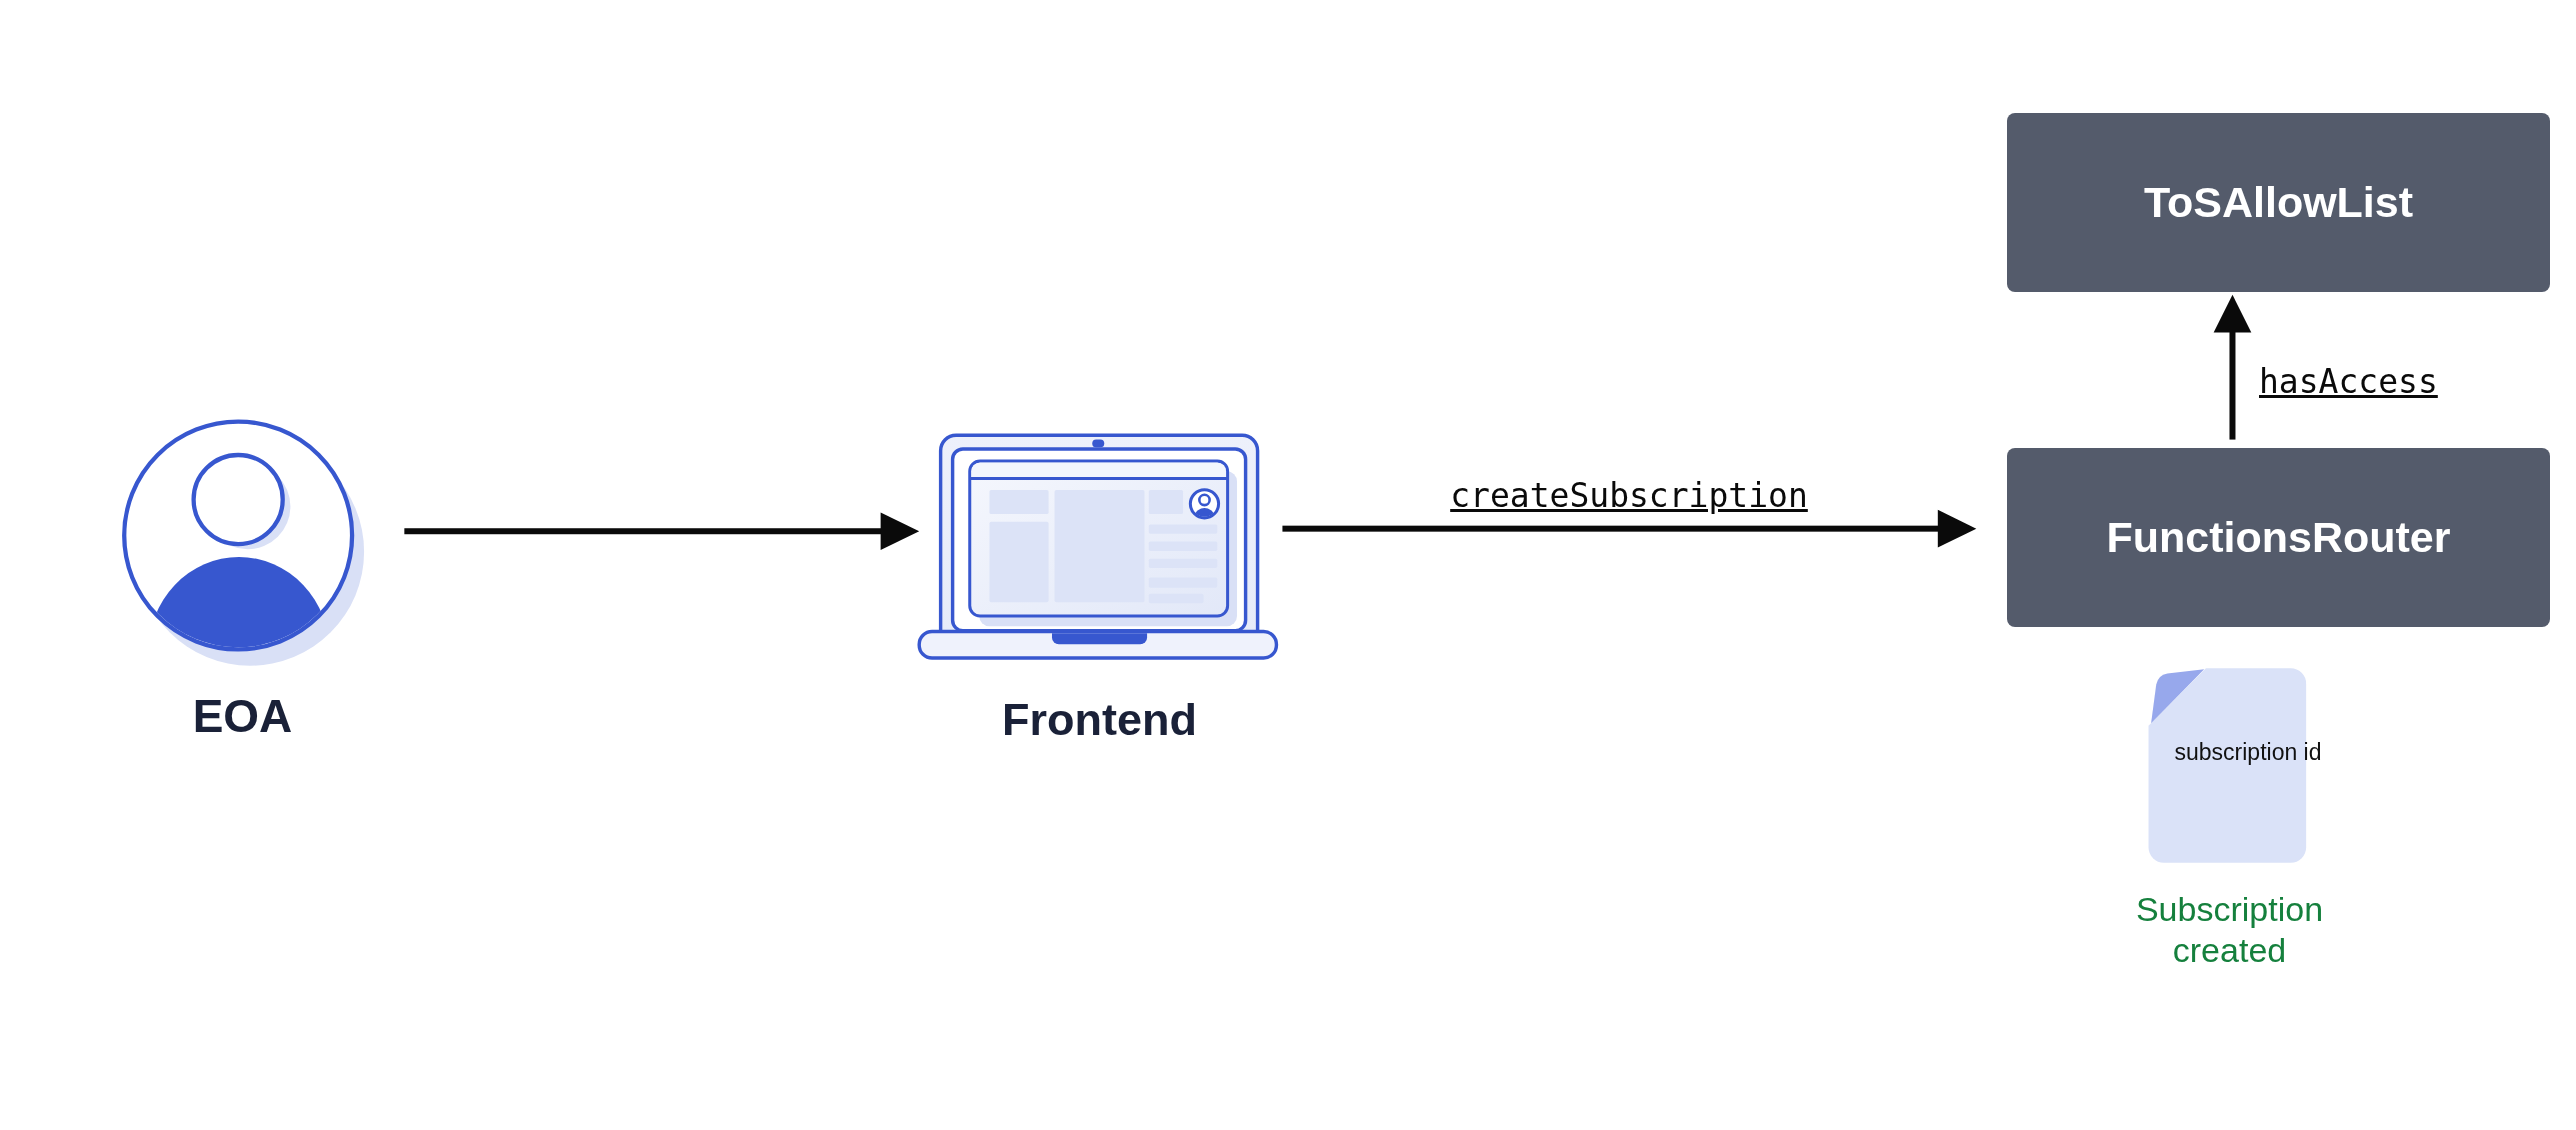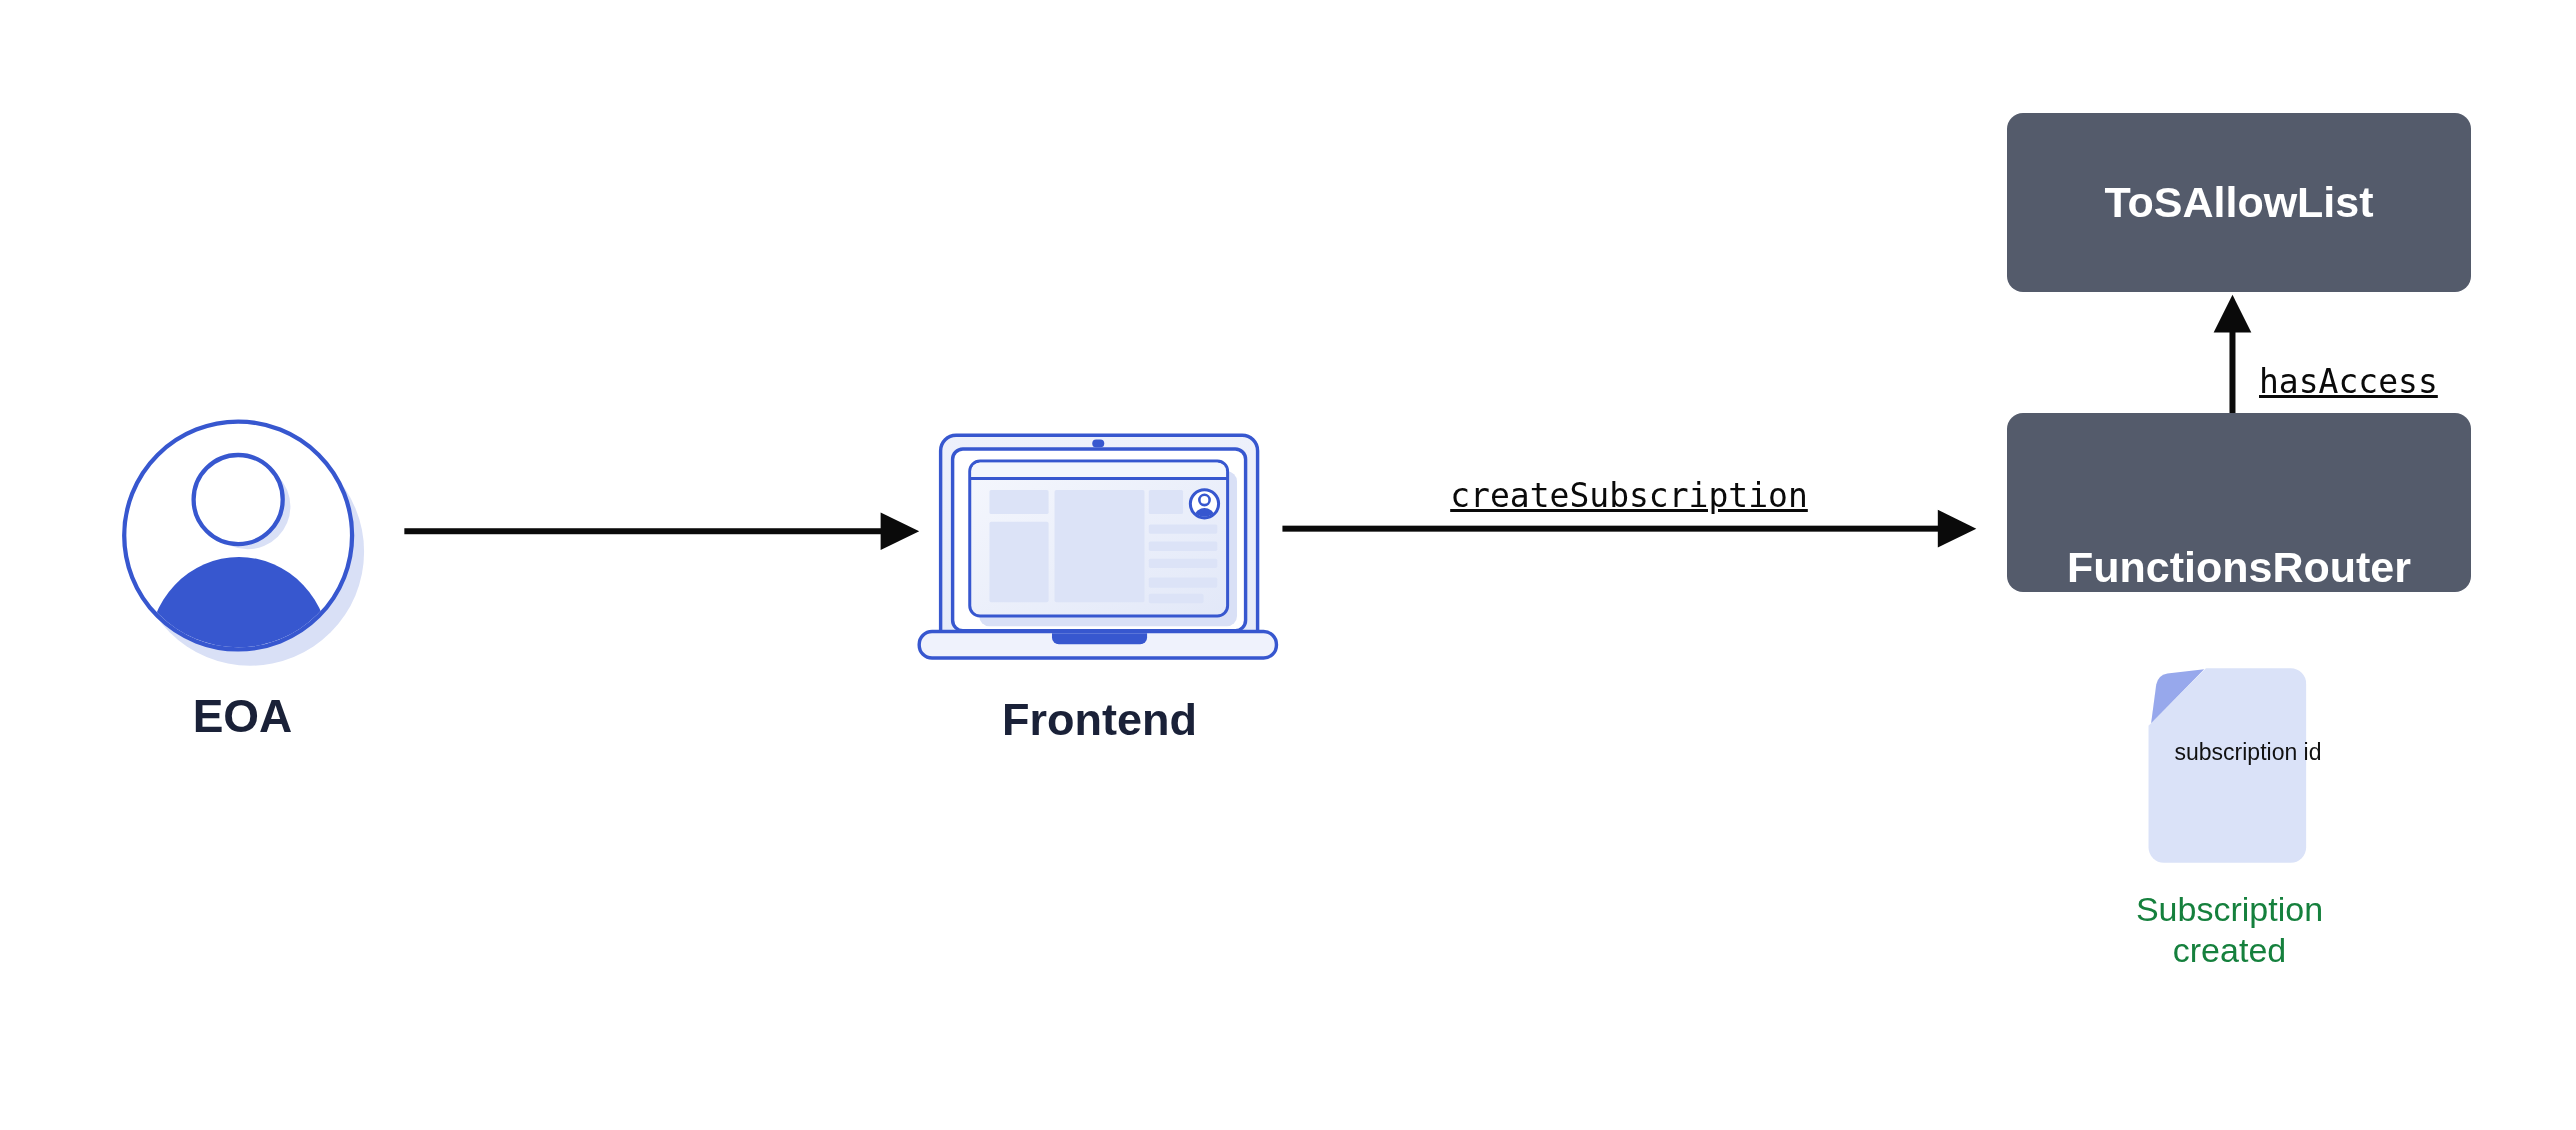--- a/index.html
+++ b/index.html
@@ -6,25 +6,25 @@
   .canvas{position:relative;width:2576px;height:1131px;background:#ffffff;overflow:hidden;
           font-family:"Liberation Sans",sans-serif;}
   .gfx{position:absolute;left:0;top:0;}
   .node-label{position:absolute;color:#1A2138;font-weight:bold;text-align:center;}
   .lbl-eoa{left:71px;top:689px;width:343px;font-size:46px;}
   .lbl-frontend{left:928px;top:694px;width:343px;font-size:45px;}
   .edge-label{position:absolute;color:#0A0A0A;font-family:"DejaVu Sans Mono",monospace;
               font-size:33px;white-space:nowrap;text-decoration:underline;}
   .lbl-create{left:1372px;top:476px;width:514px;text-align:center;}
   .lbl-hasaccess{left:2259px;top:362px;}
-  .contract-box{position:absolute;width:464px;height:179px;background:#545B6B;border-radius:16px;
+  .contract-box{position:absolute;width:543px;height:179px;background:#545B6B;border-radius:8px;
                 display:flex;align-items:center;justify-content:center;color:#ffffff;
                 font-weight:bold;font-size:43px;}
   .box-tos{left:2007px;top:113px;}
-  .box-router{left:2007px;top:413px;align-items:flex-end;}
+  .box-router{left:2007px;top:448px;}
   .doc-text{position:absolute;left:2150px;top:738px;width:156px;font-size:23px;line-height:1.3;
             text-align:center;color:#111111;padding-left:20px;}
   .caption{position:absolute;left:2101px;top:889px;width:257px;font-size:34px;line-height:1.2;
            text-align:center;color:#15803d;}
 </style>
 </head>
 <body>
 
 <div class="canvas">
 

